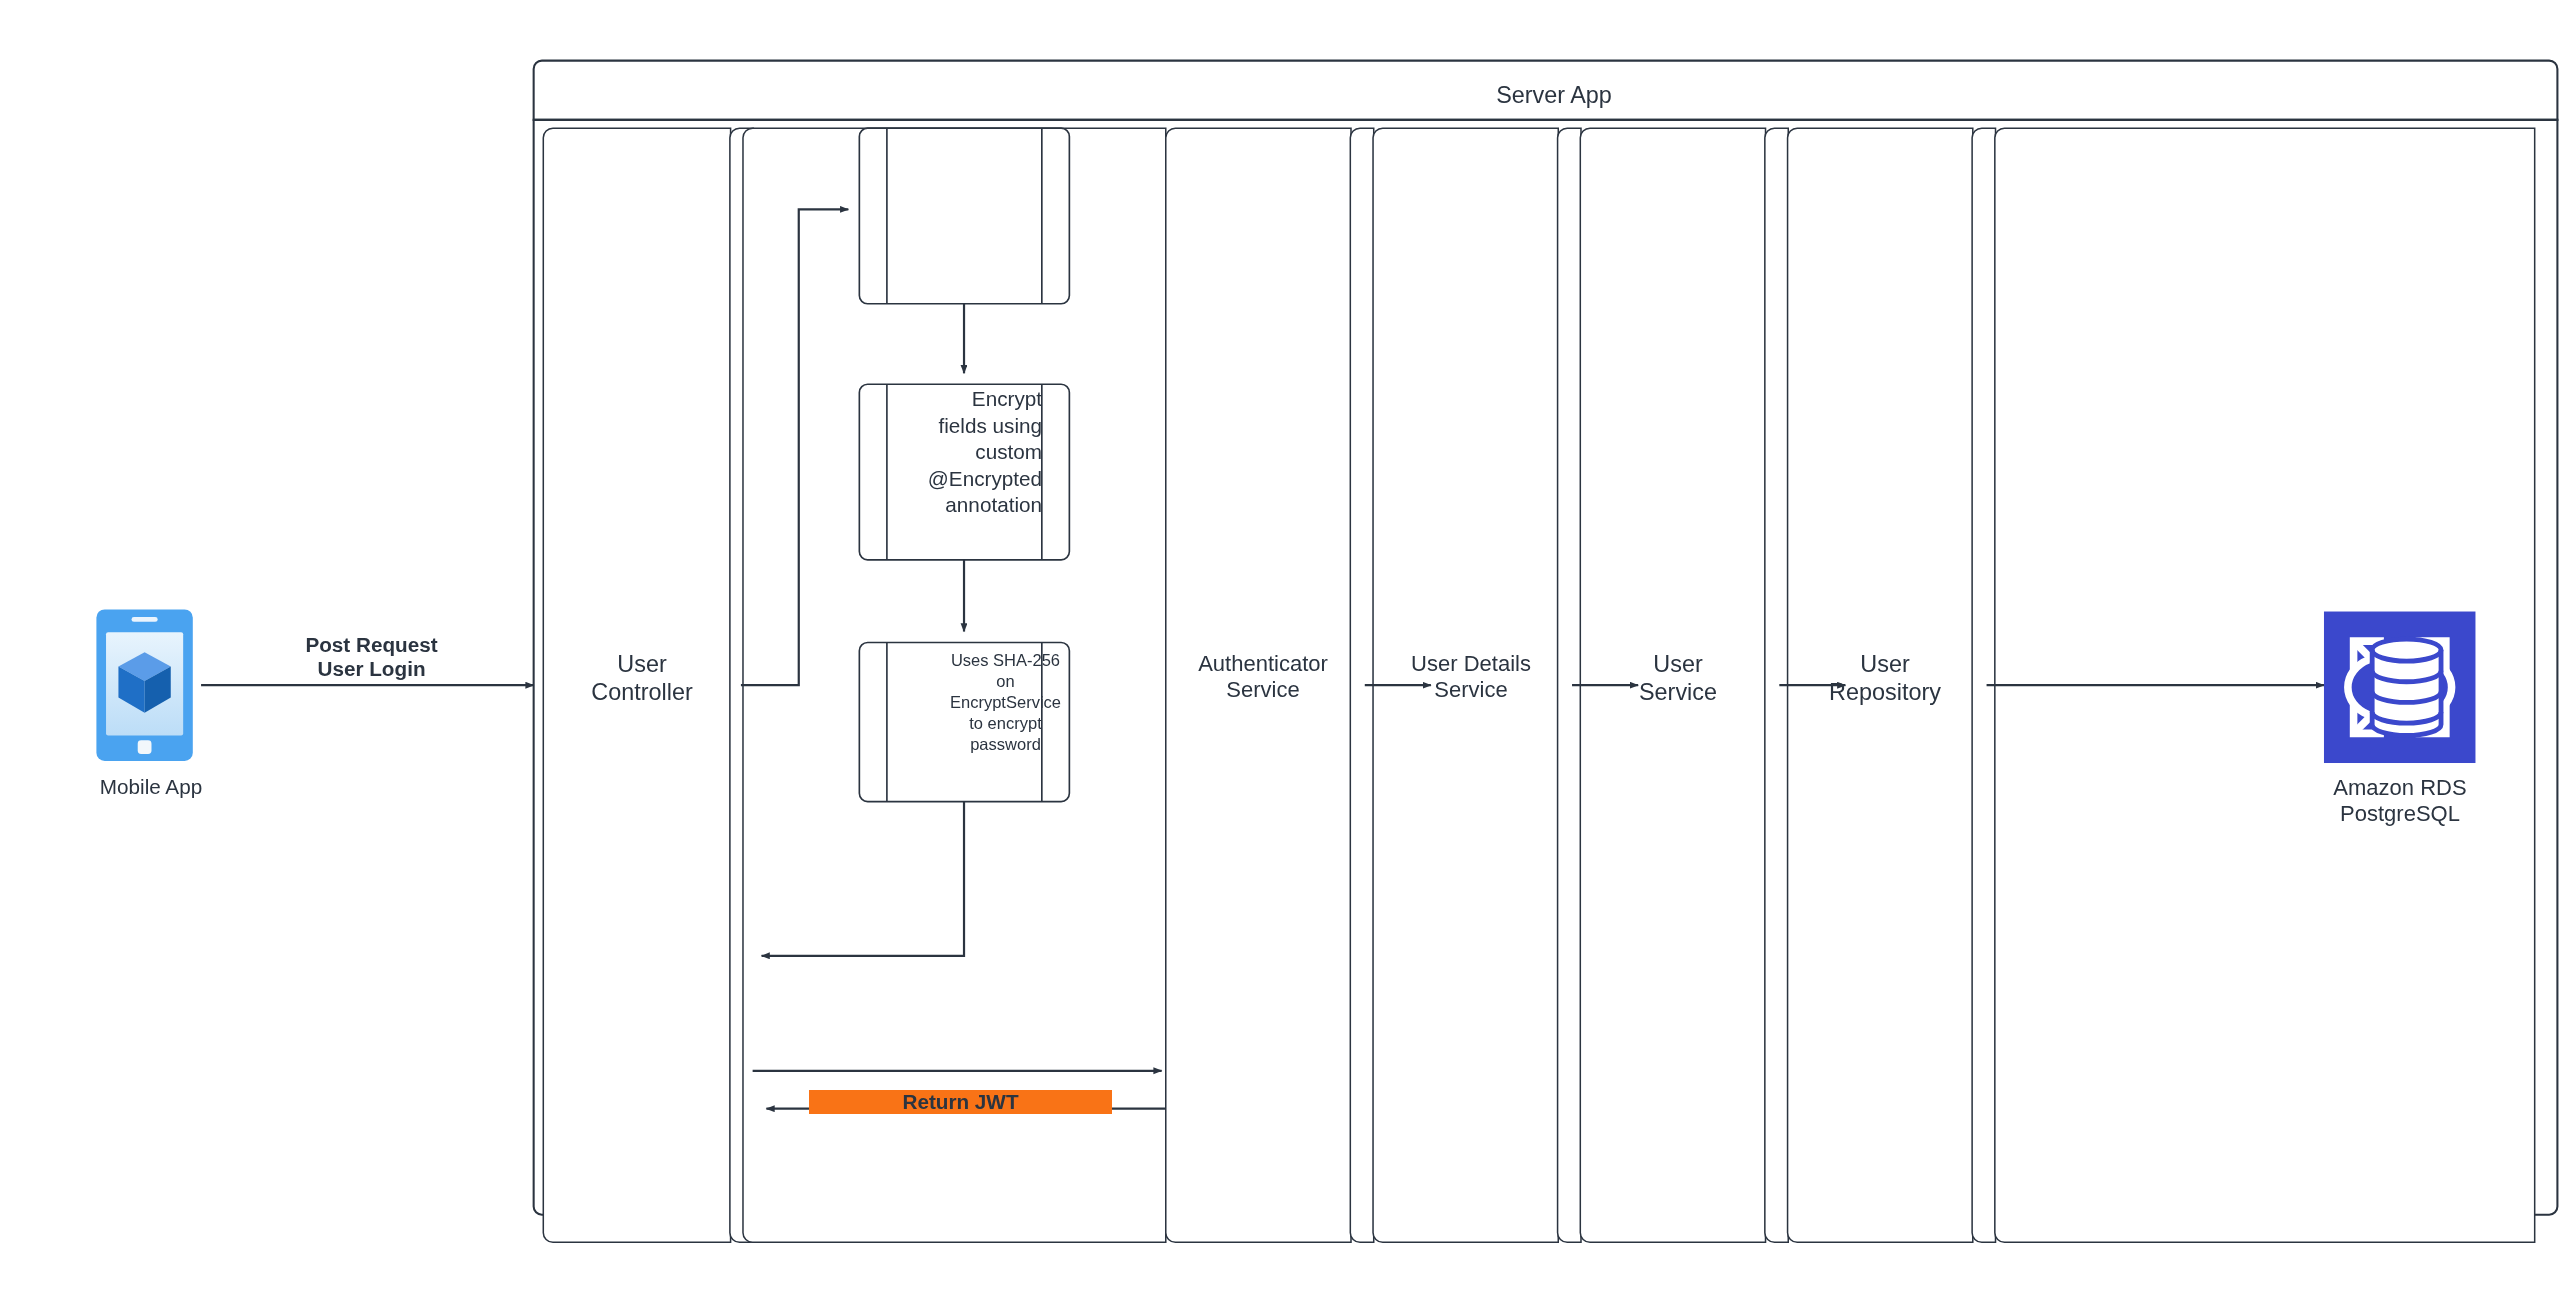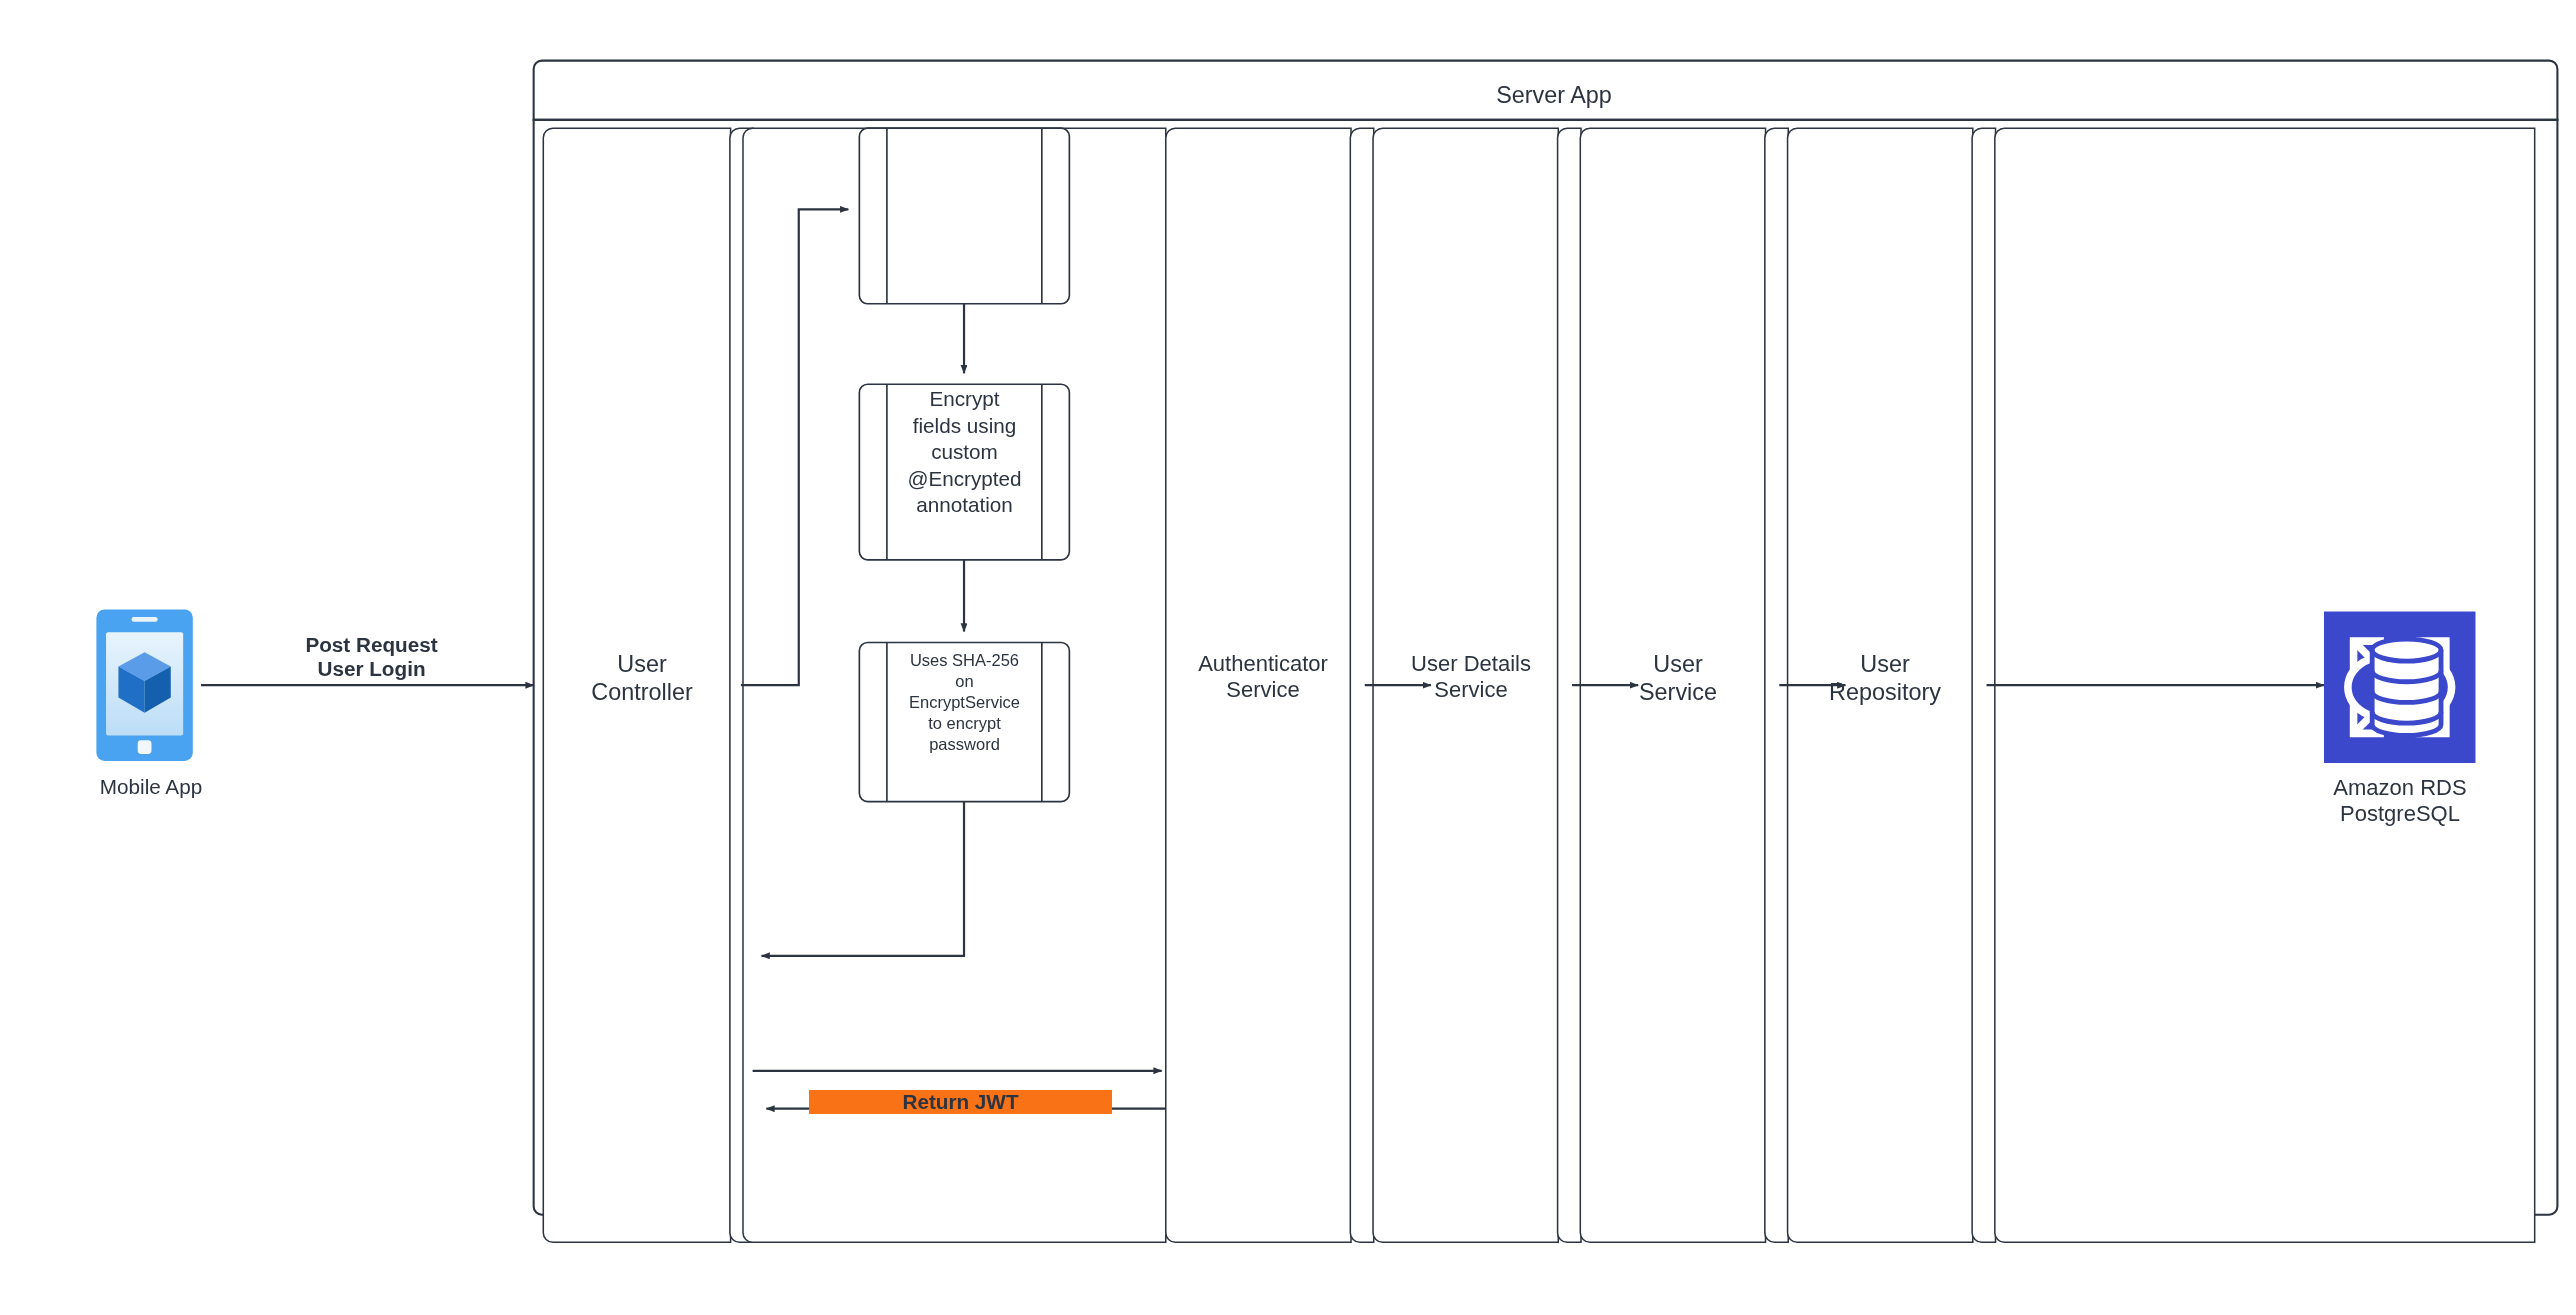--- a/index.html
+++ b/index.html
@@ -164,27 +164,27 @@
   <div class="lbl" style="left:1383px;top:651px;width:176px;font-size:22px;">User Details
 Service</div>
 
   <div class="lbl" style="left:1590px;top:651px;width:176px;font-size:23.4px;">User
 Service</div>
 
   <div class="lbl" style="left:1797px;top:651px;width:176px;font-size:23.4px;">User
 Repository</div>
 
 
-  <div class="lbl" style="left:887px;top:386px;width:155px;font-size:20.7px;line-height:1.28;">Encrypt
+  <div class="lbl" style="left:887px;top:386px;width:155px;font-size:20.7px;line-height:1.28;text-align:right;">Encrypt
 fields using
 custom
 @Encrypted
 annotation</div>
 
-  <div class="lbl" style="left:887px;top:650px;width:155px;font-size:16.5px;line-height:1.28;">Uses SHA-256
+  <div class="lbl" style="left:928px;top:650px;width:155px;font-size:16.5px;line-height:1.28;">Uses SHA-256
 on
 EncryptService
 to encrypt
 password</div>
 
   <div class="lbl bold" style="left:234px;top:621px;width:275px;font-size:20.7px;margin-top:12px;">Post Request
 User Login</div>
 
 
   <div class="lbl bold" style="left:809px;top:1090px;width:303px;font-size:20.7px;background:#f97316;">Return JWT</div>

